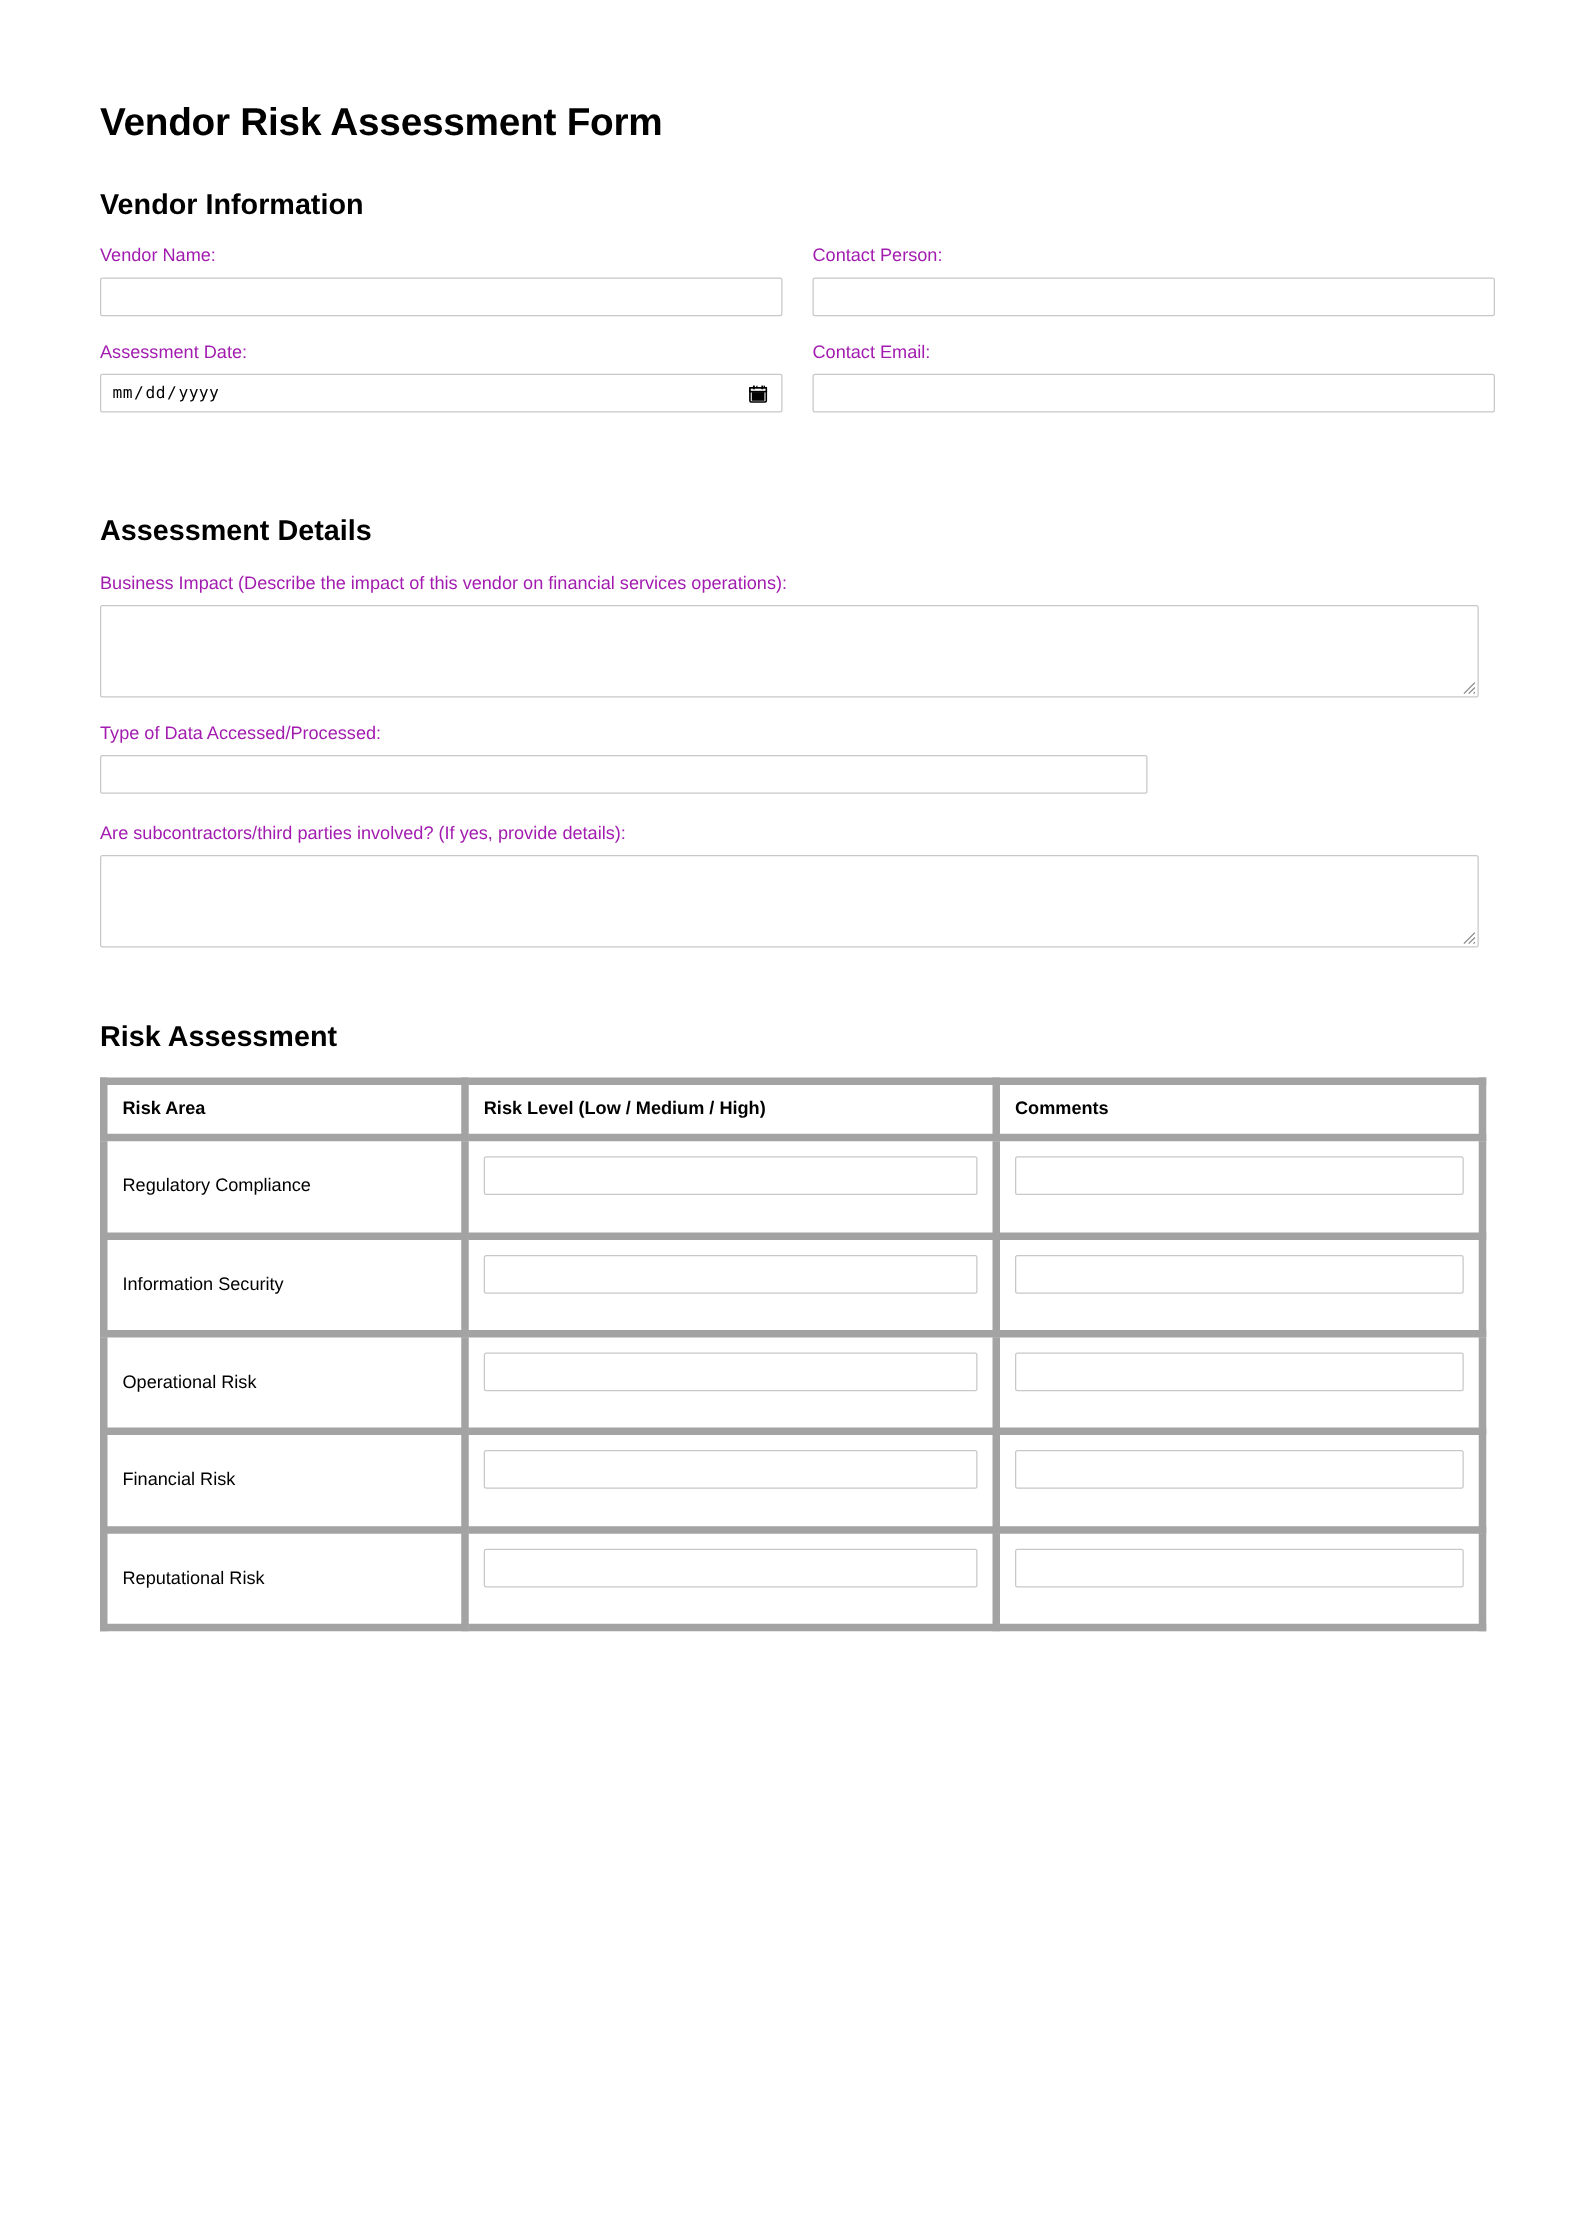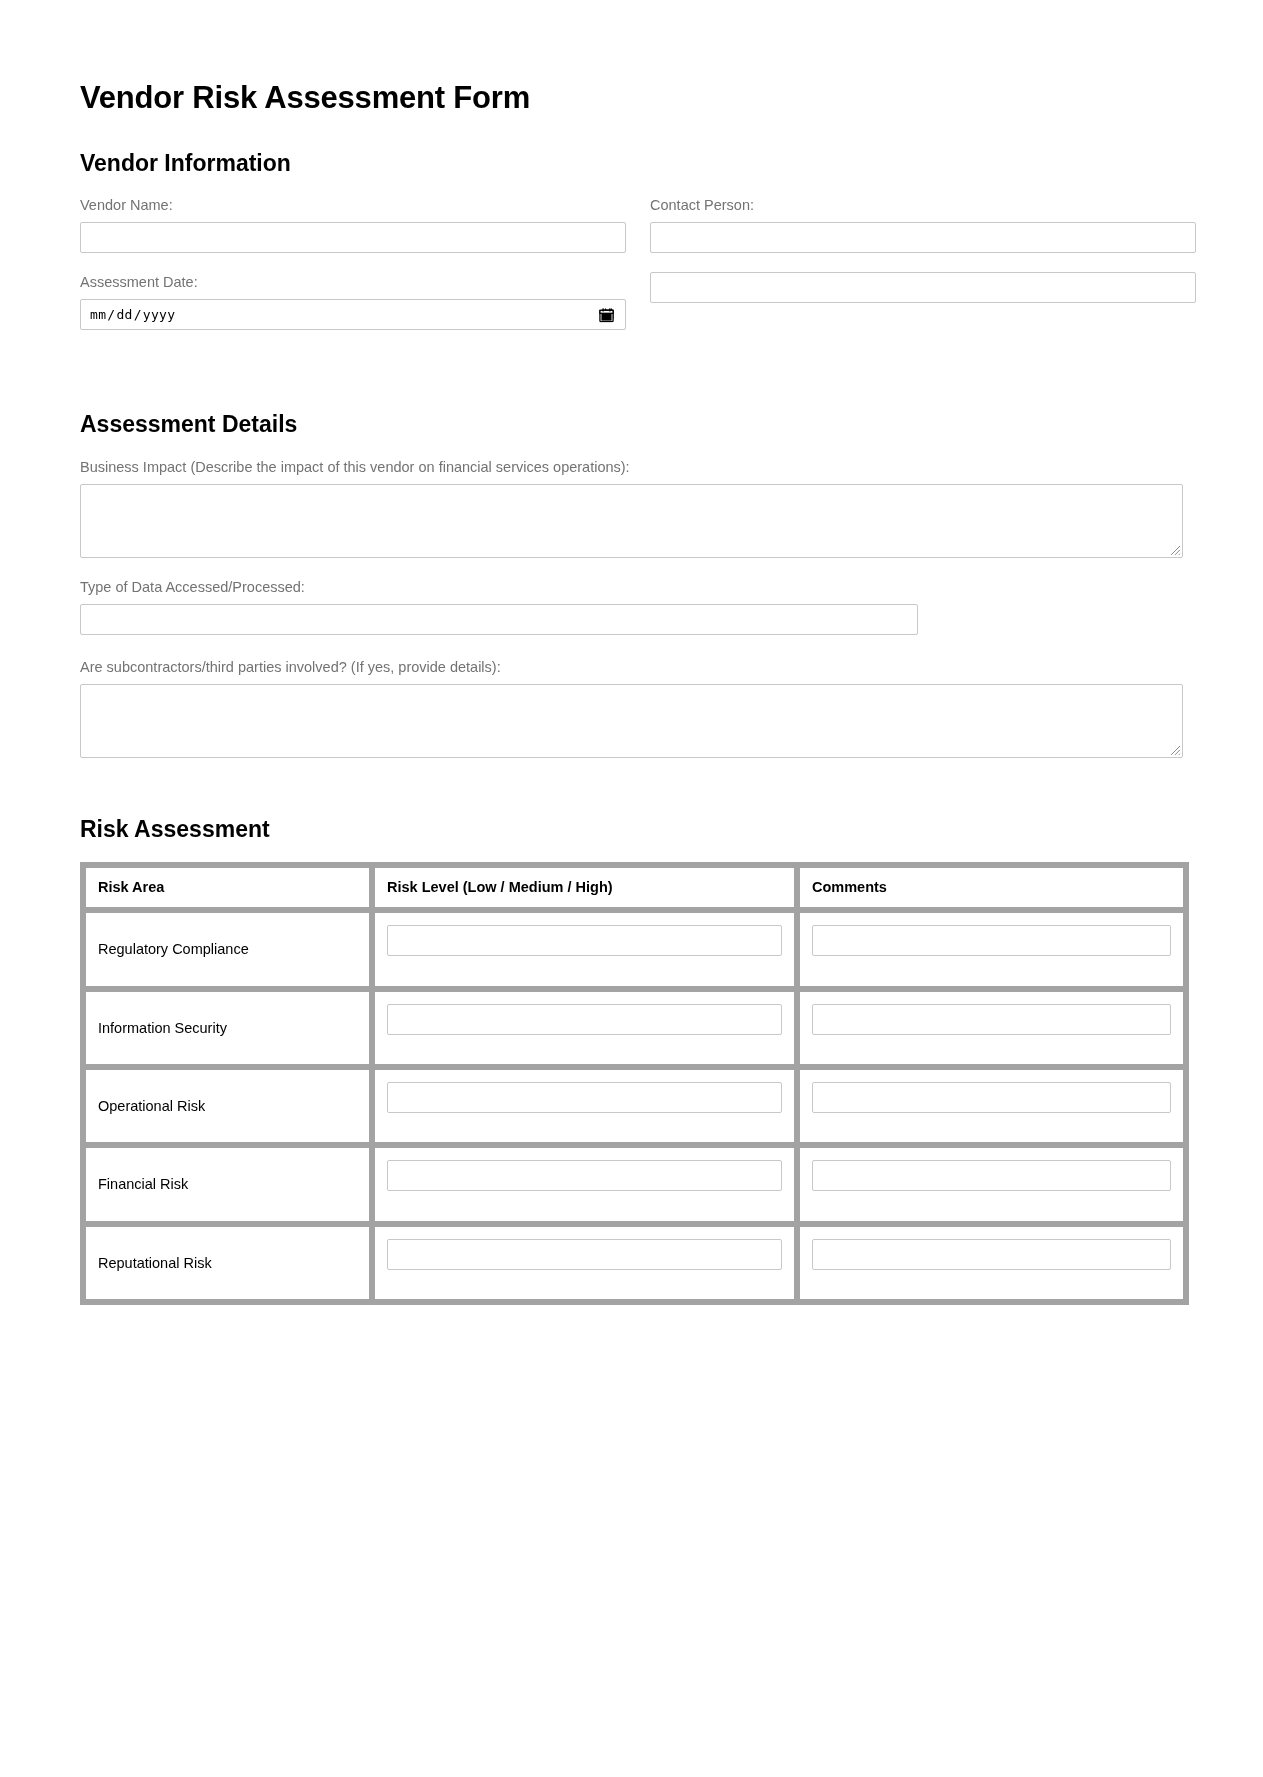--- a/index.html
+++ b/index.html
@@ -48,21 +48,21 @@
     column-gap: 24px;
     row-gap: 0;
   }
   .field {
     margin-bottom: 19px;
   }
   .field-label {
     display: block;
     font-size: 14.5px;
     line-height: 1.45;
-    color: #737373;
+    color: #a21caf;
     margin-bottom: 6px;
   }
   input[type="text"],
   input[type="email"],
   input[type="date"],
   textarea {
     font-family: "Liberation Sans", sans-serif;
     font-size: 14px;
     color: #000;
     background: #ffffff;
@@ -176,20 +176,21 @@
             <rect x="1" y="3" width="14" height="12" rx="1" fill="#ffffff" stroke="#000000" stroke-width="1.4"></rect>
             <rect x="1" y="3" width="14" height="3.2" fill="#ffffff" stroke="#000000" stroke-width="1.4"></rect>
             <rect x="2.6" y="6.6" width="10.8" height="7.4" fill="#000000"></rect>
             <rect x="3.6" y="1" width="1.6" height="3.2" fill="#000000"></rect>
             <rect x="10.8" y="1" width="1.6" height="3.2" fill="#000000"></rect>
           </svg>
         </div>
       </div>
 
       <div class="field">
+        <label class="field-label">Contact Email:</label>
         <input type="email" style="">
       </div>
 
       <div></div>
     </div>
   </section>
 
   <section class="section details">
     <h2 class="section-title">Assessment Details</h2>
 

